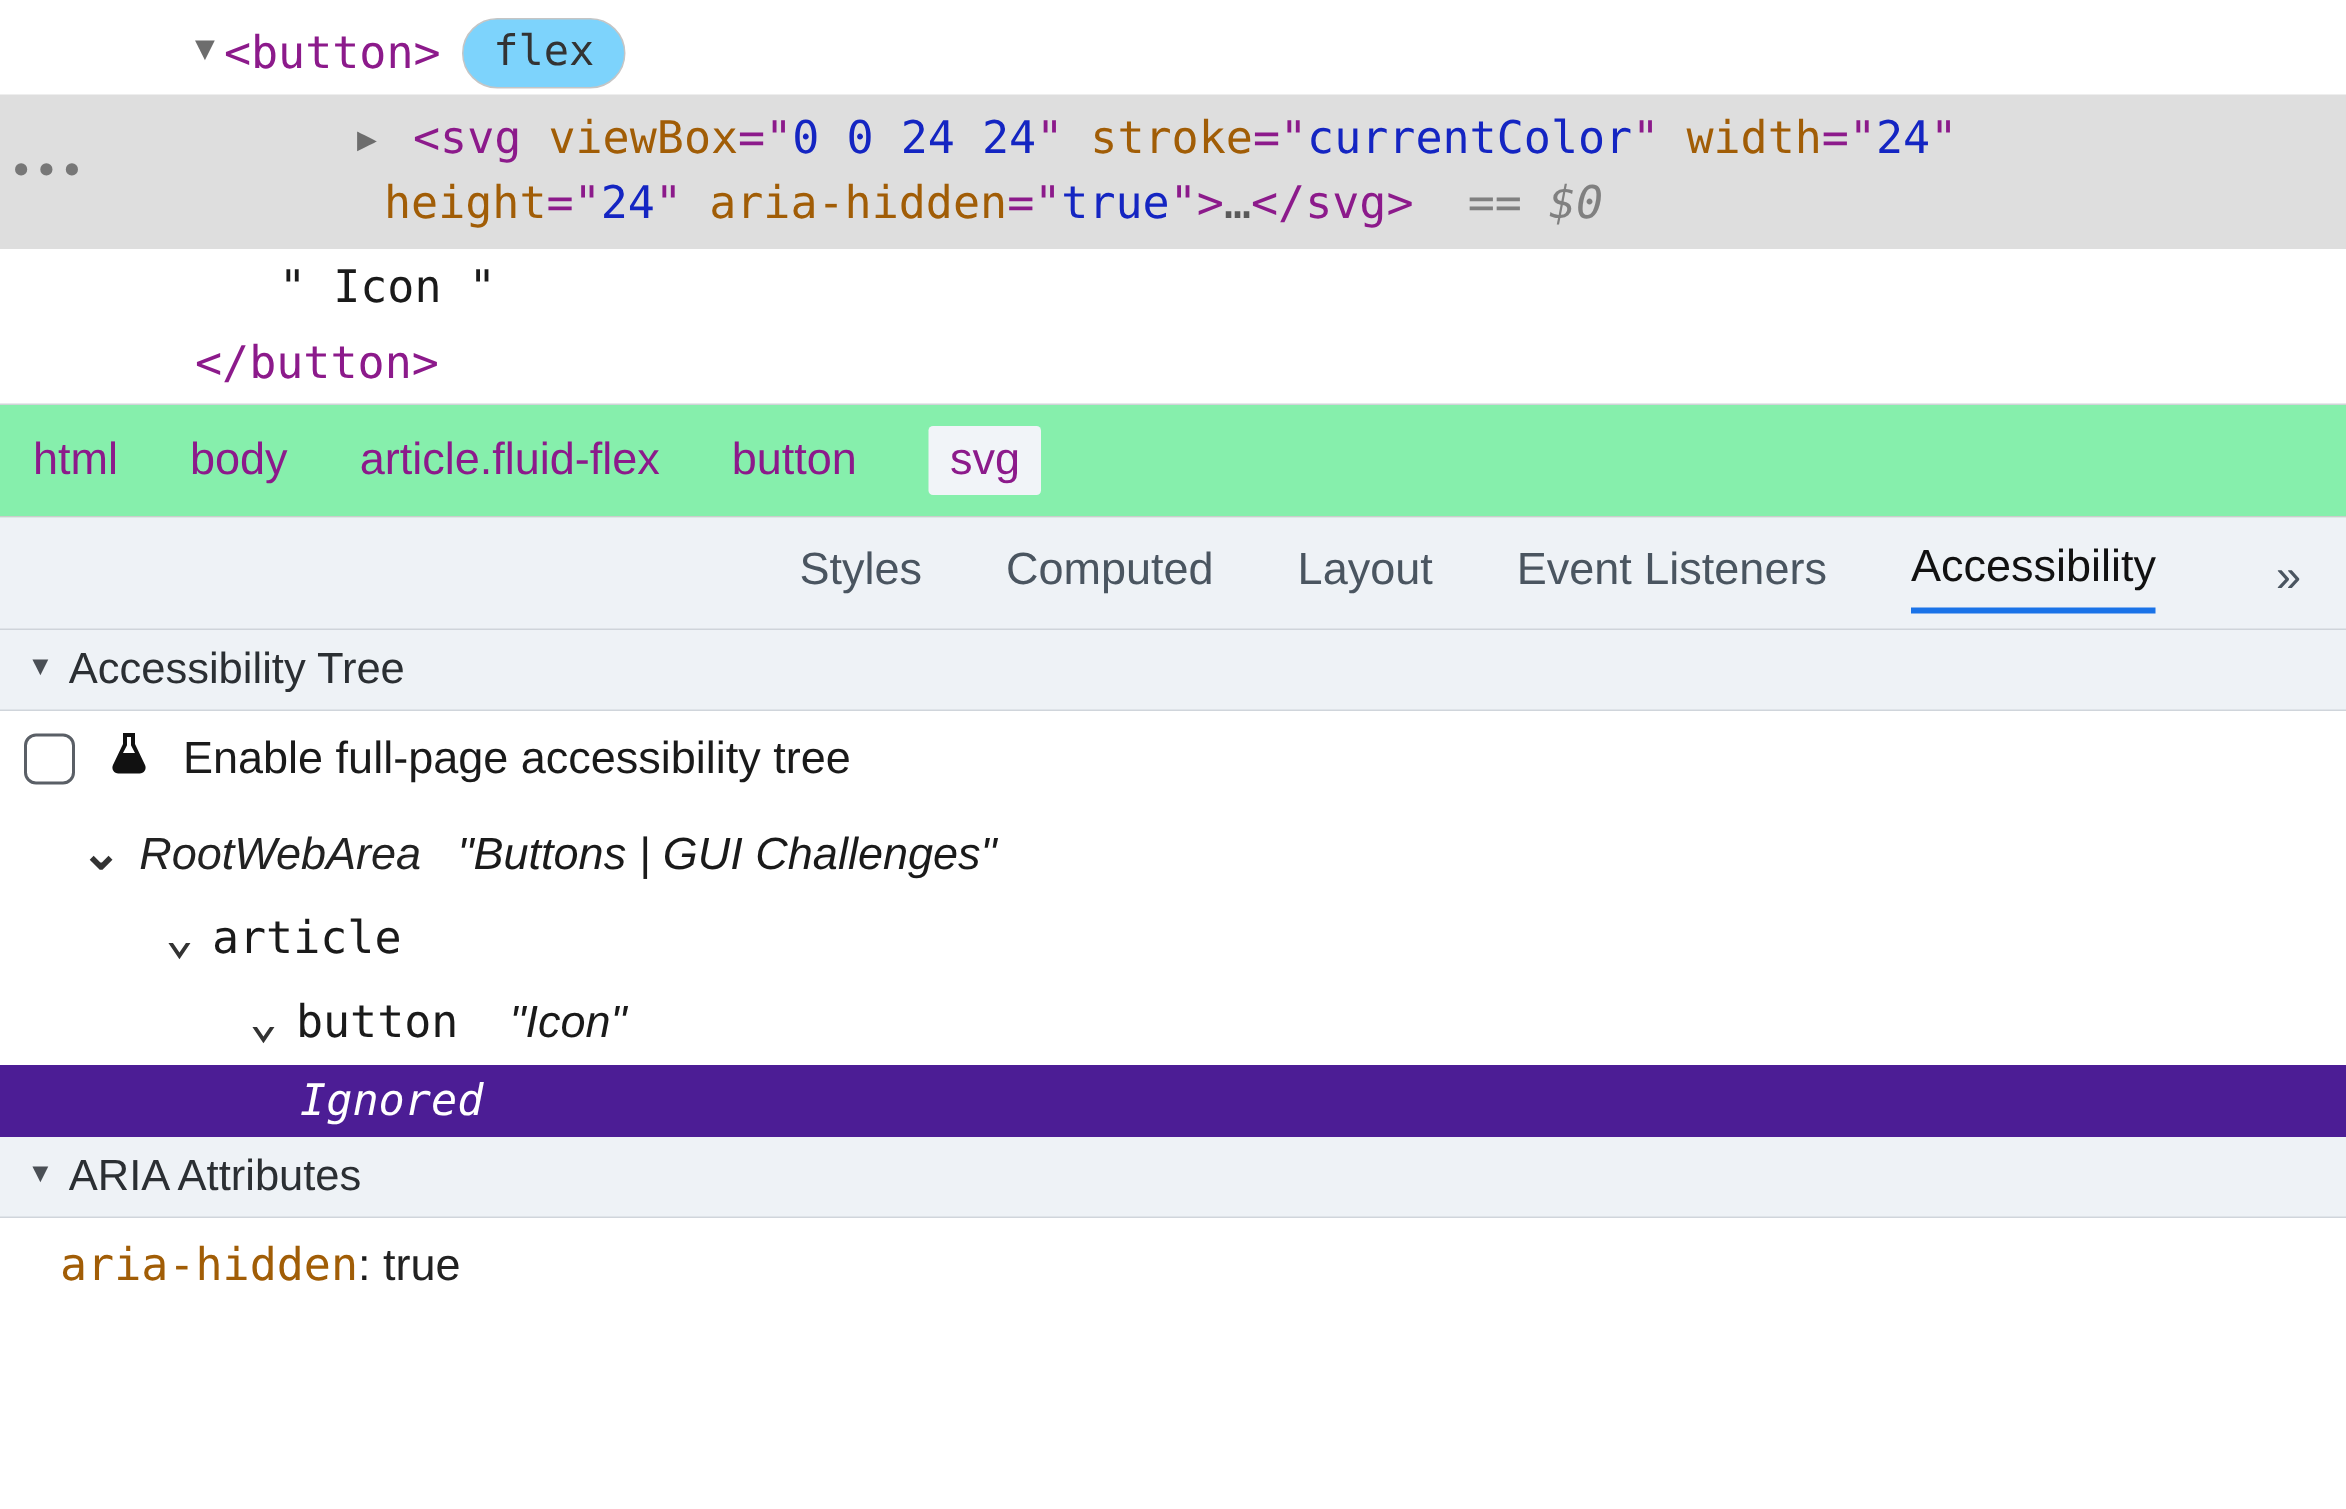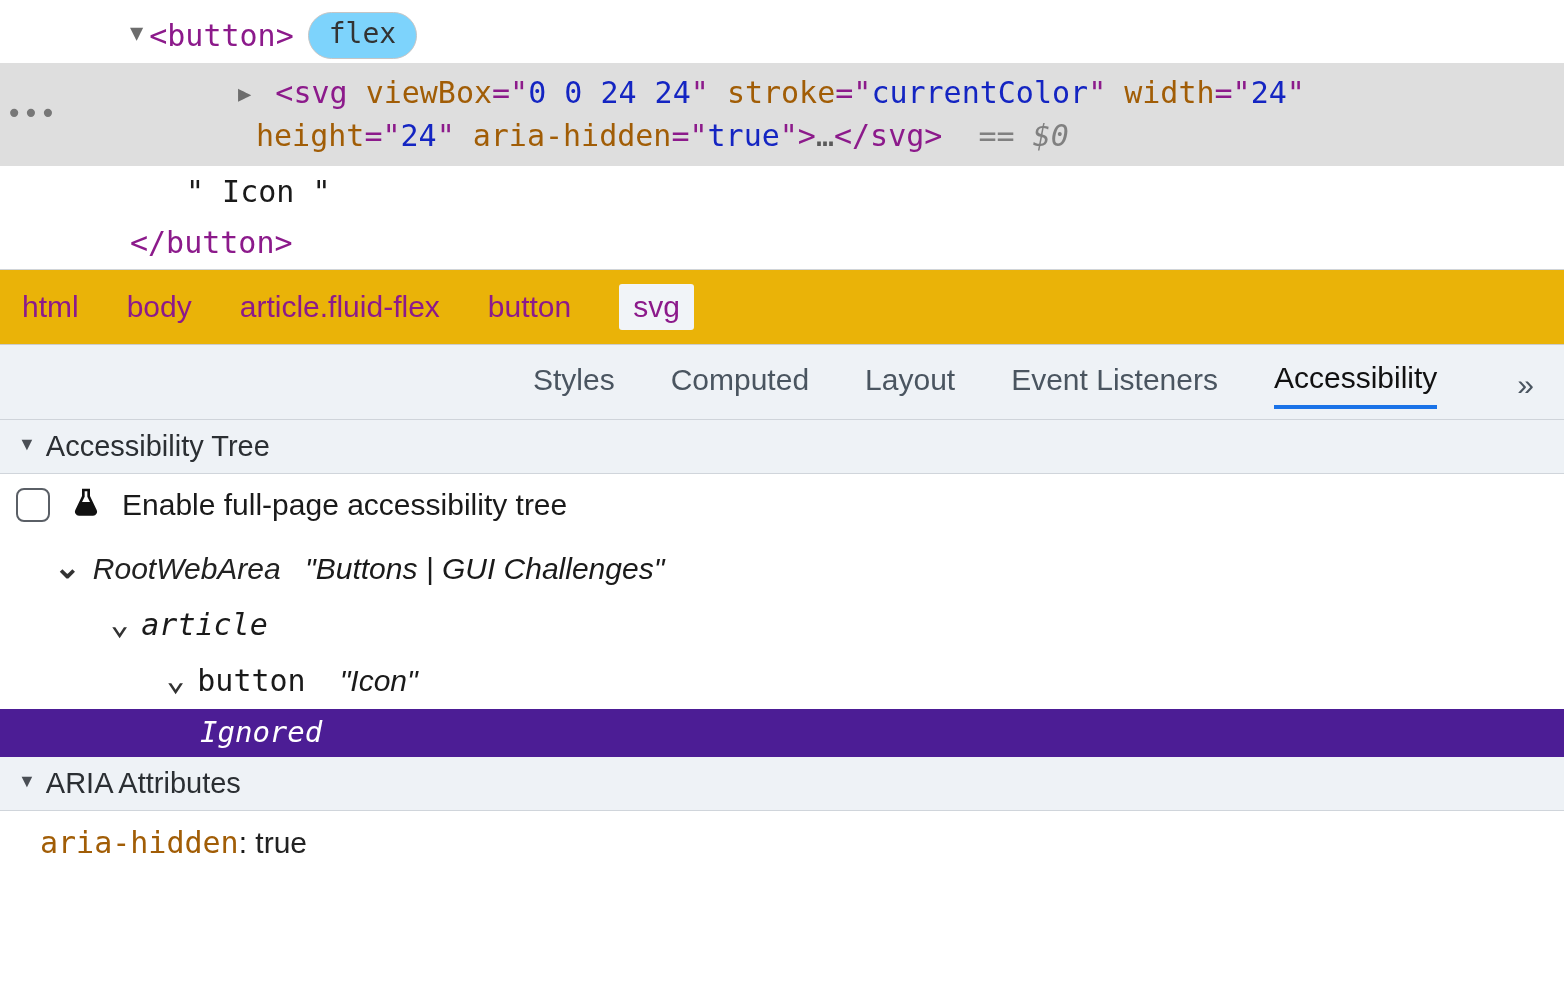--- a/index.html
+++ b/index.html
@@ -71,21 +71,21 @@
   .svg-row1 { padding-left: 168px; display:block; }
   .svg-row2 { padding-left: 186px; display:block; }
 
   
   .breadcrumb {
     display:flex;
     align-items:center;
     gap: 48px;
     padding: 14px 22px;
     border-bottom: 1px solid #ccc;
-    background:#eab308;
+    background:#86efac;
   }
   .crumb { color:#8c1a8b; font-family: inherit; }
   .crumb.sel {
     background:#f1f4f8;
     padding: 6px 14px;
     border-radius: 3px;
   }
 
   
   .tabs {
@@ -153,21 +153,21 @@
     display:inline-block;
     font-size:20px;
     color:#333;
     margin-right:4px;
     transform: translateY(-2px);
   }
   .tree-row .chev.open::before { content:"⌄"; font-size:32px; font-weight:600; }
   .node-role { font-style: italic; color:#222; }
   .node-name { font-style: italic; }
   .lvl1 { padding-left: 54px; }
-  .lvl2 { padding-left: 110px; font-style: italic; }
+  .lvl2 { padding-left: 110px; }
   .lvl3 { padding-left: 166px; }
 
   .ignored-row {
     background:#4c1d95;
     color:#fff;
     padding: 6px 0 8px 200px;
     font-style: italic;
     font-family: Menlo, Consolas, monospace;
     font-size: 29px;
   }

